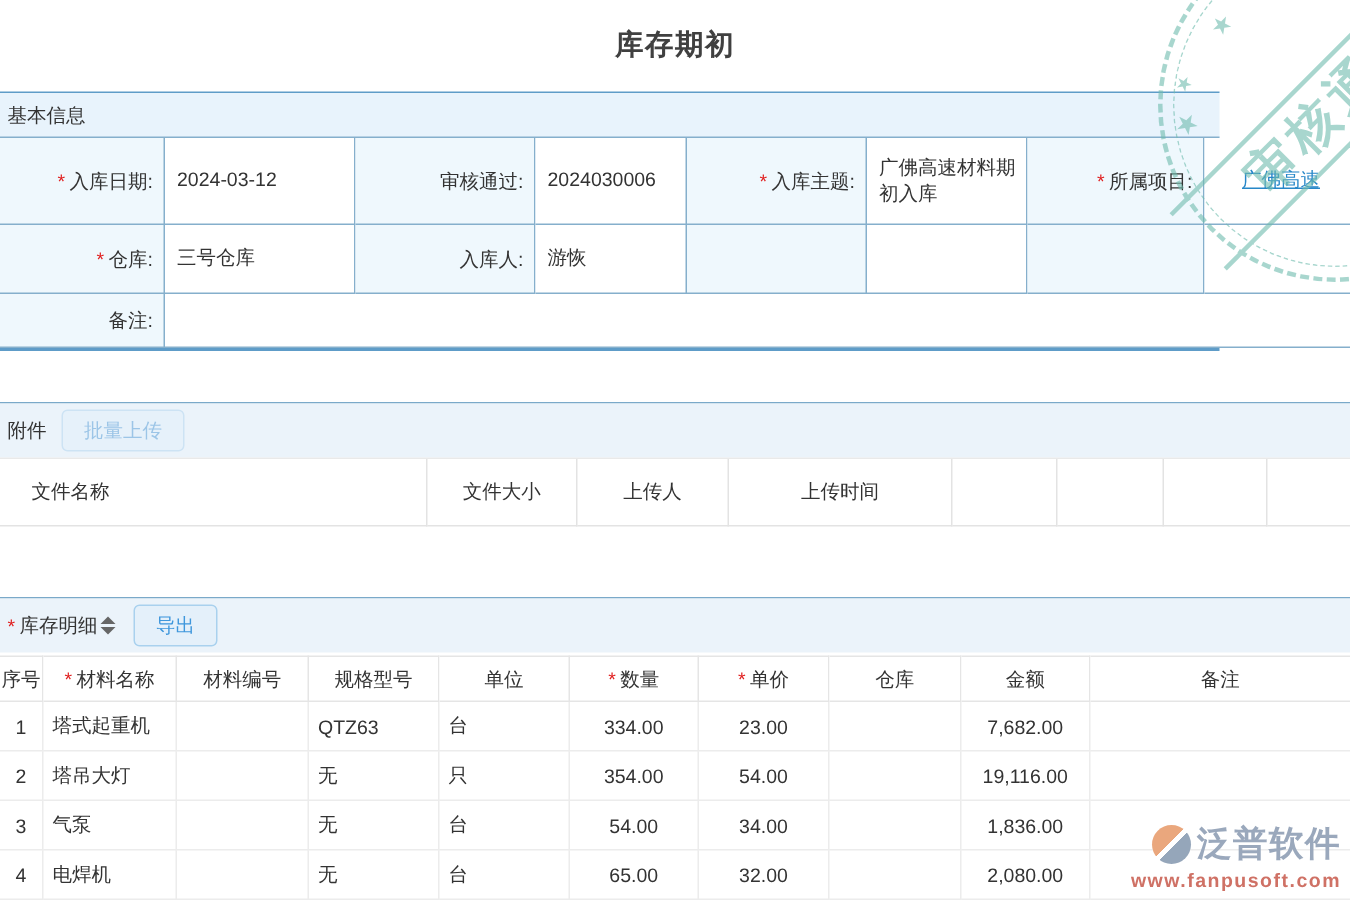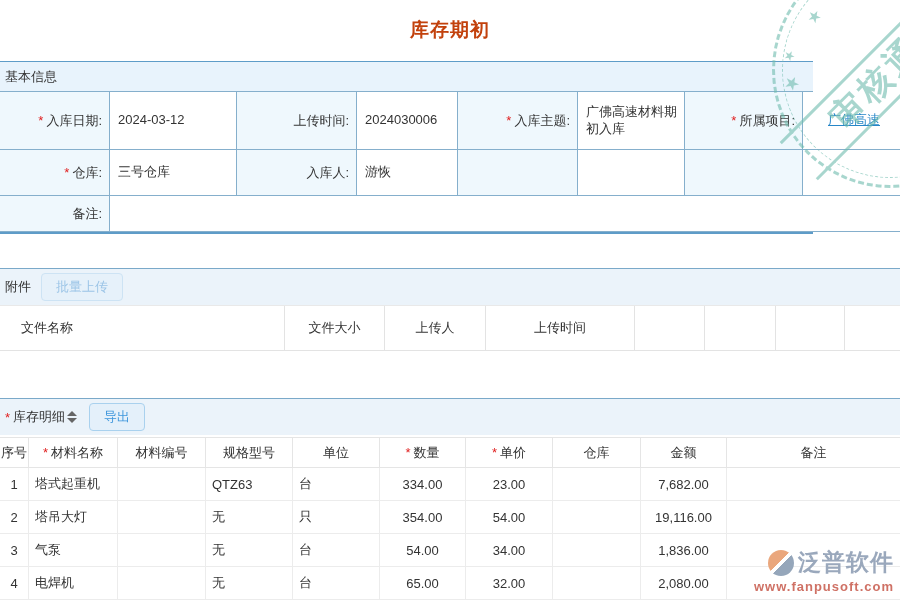--- a/index.html
+++ b/index.html
@@ -4,21 +4,21 @@
 <style>
   * { margin:0; padding:0; box-sizing:border-box; }
   html,body { background:#fff; }
   .screen {
     position:relative; width:900px; height:600px; overflow:hidden;
     background:#fff; color:#333;
     font-family:"Liberation Sans","DejaVu Sans",sans-serif; font-size:13px;
   }
   .page-title {
     position:absolute; top:17px; left:0; width:100%;
-    text-align:center; font-size:19px; font-weight:bold; color:#c2410c; letter-spacing:1px;
+    text-align:center; font-size:19px; font-weight:bold; color:#404040; letter-spacing:1px;
   }
 
   
   .basic { position:absolute; top:61px; left:0; width:813px; border-top:1px solid #5e9cc8; }
   .sec-bar {
     height:30px; background:#e8f3fc; display:flex; align-items:center;
     padding-left:5px; border-bottom:1px solid #85afcc; color:#333;
   }
   .bi-grid { display:grid; grid-template-columns:110px 127px 120px 101px 120px 107px 118px 97px; }
   .cell {
@@ -130,21 +130,21 @@
     </div>
     <div class="bi-grid r1">
       <div class="cell lab">
           <span class="star">*</span>
           <span>入库日期:</span>
         </div>
       <div class="cell val">
           <span>2024-03-12</span>
         </div>
       <div class="cell lab">
-          <span>上传时间:</span>
+          <span>审核通过:</span>
         </div>
       <div class="cell val">
           <span>2024030006</span>
         </div>
       <div class="cell lab">
           <span class="star">*</span>
           <span>入库主题:</span>
         </div>
       <div class="cell val">
           <span style="white-space:normal;">广佛高速材料期初入库</span>

